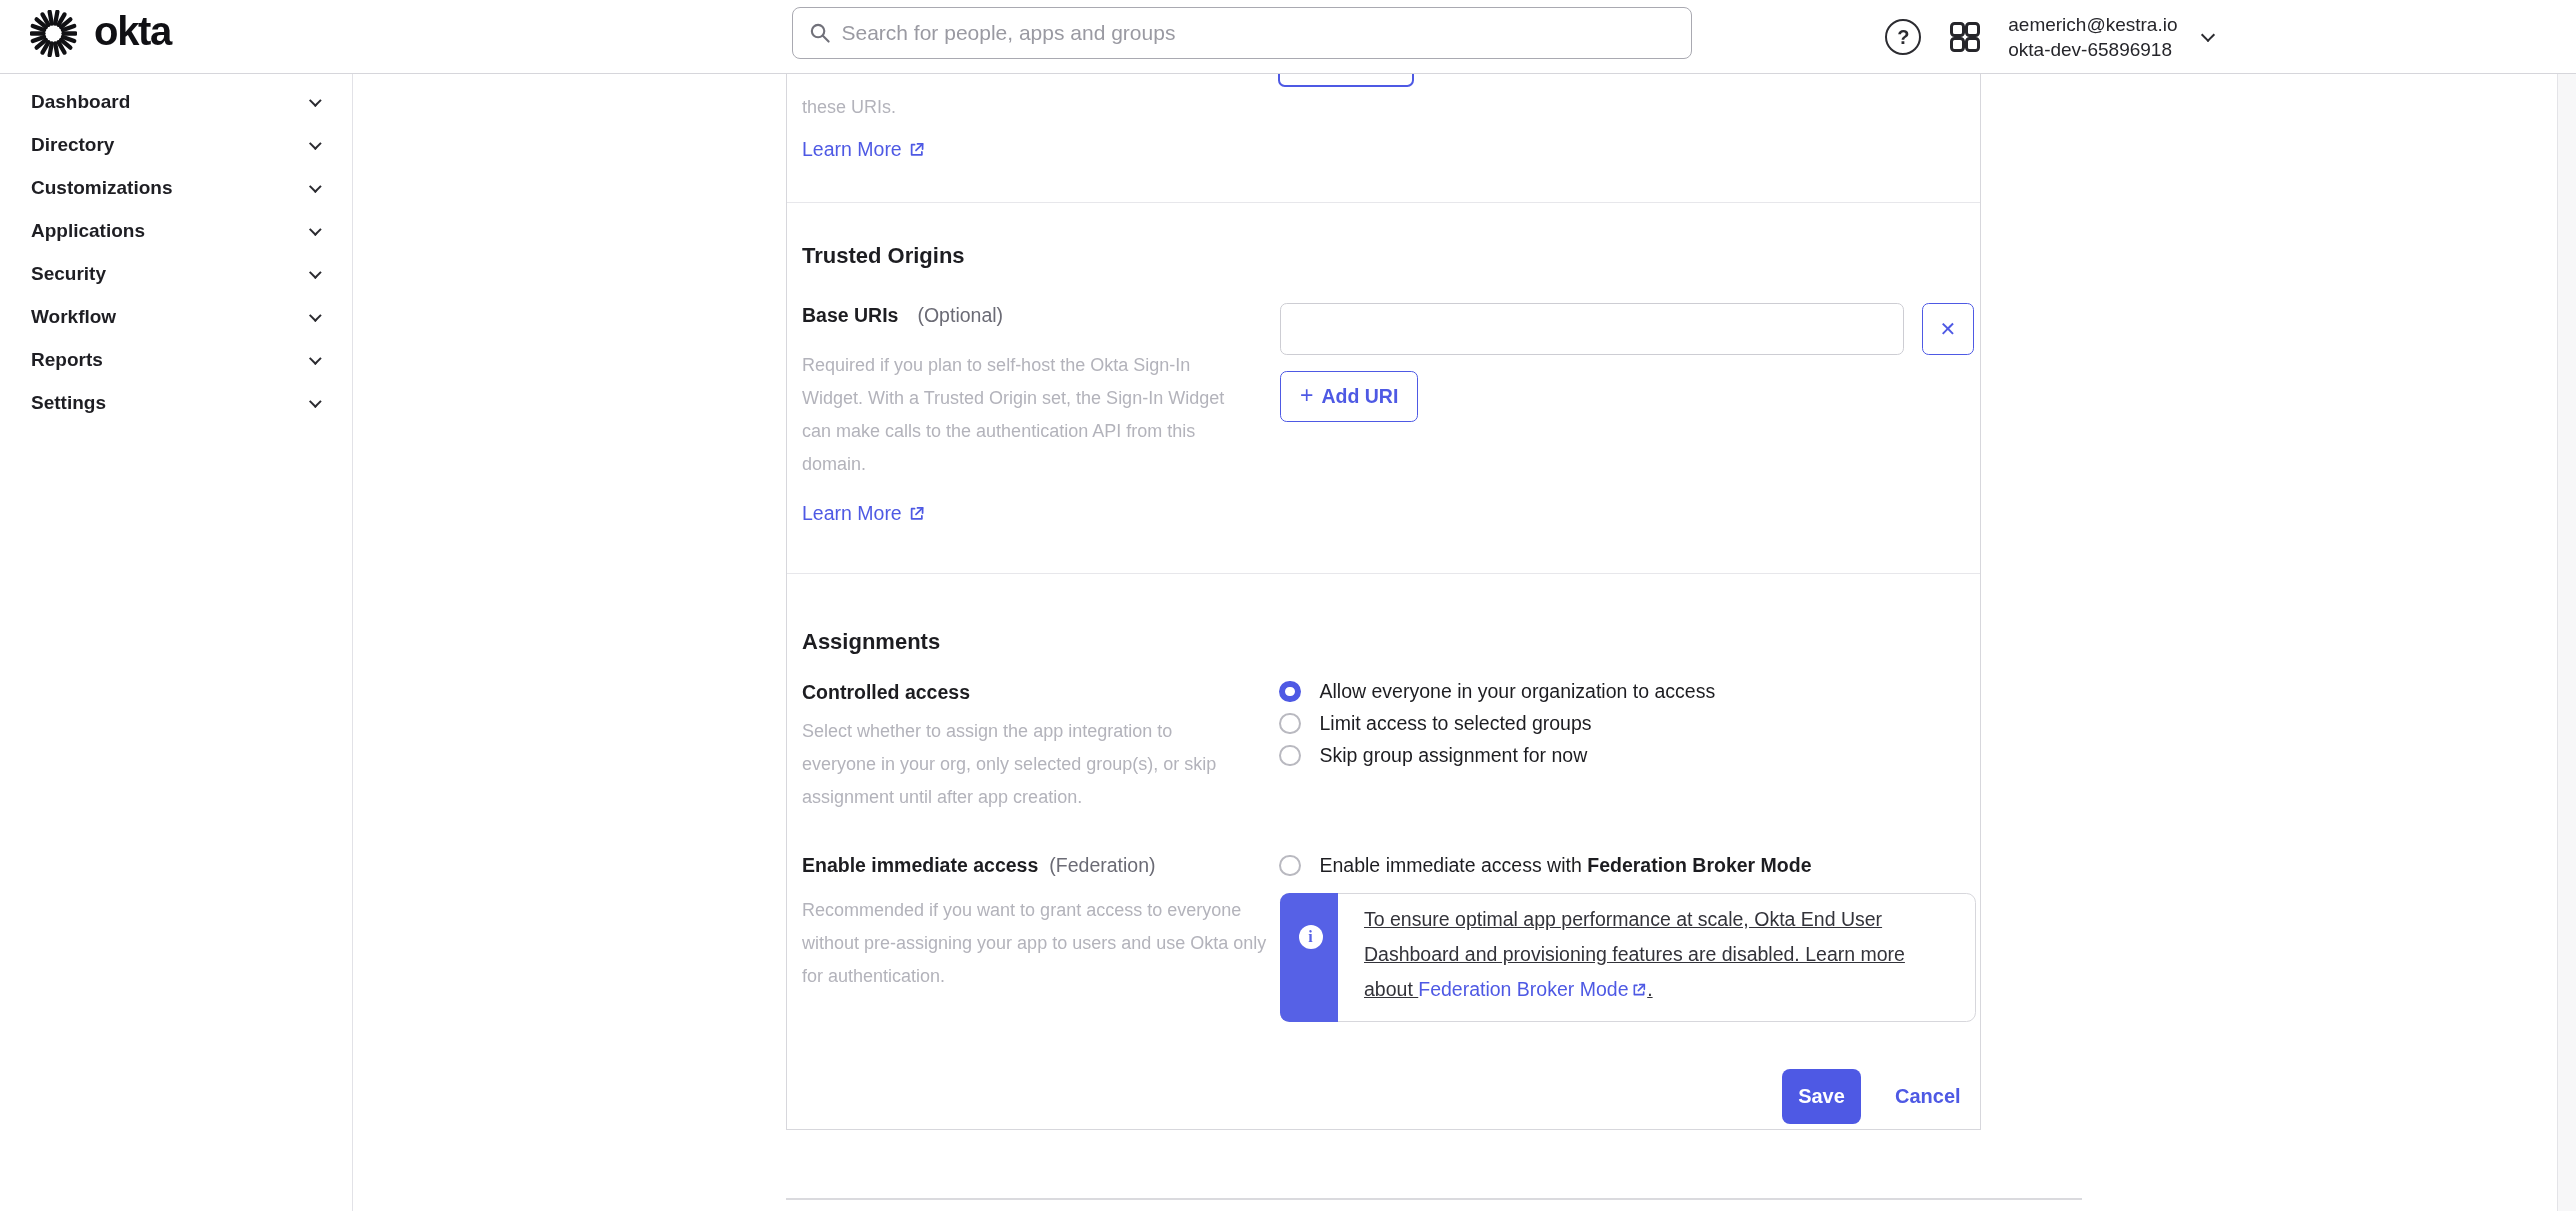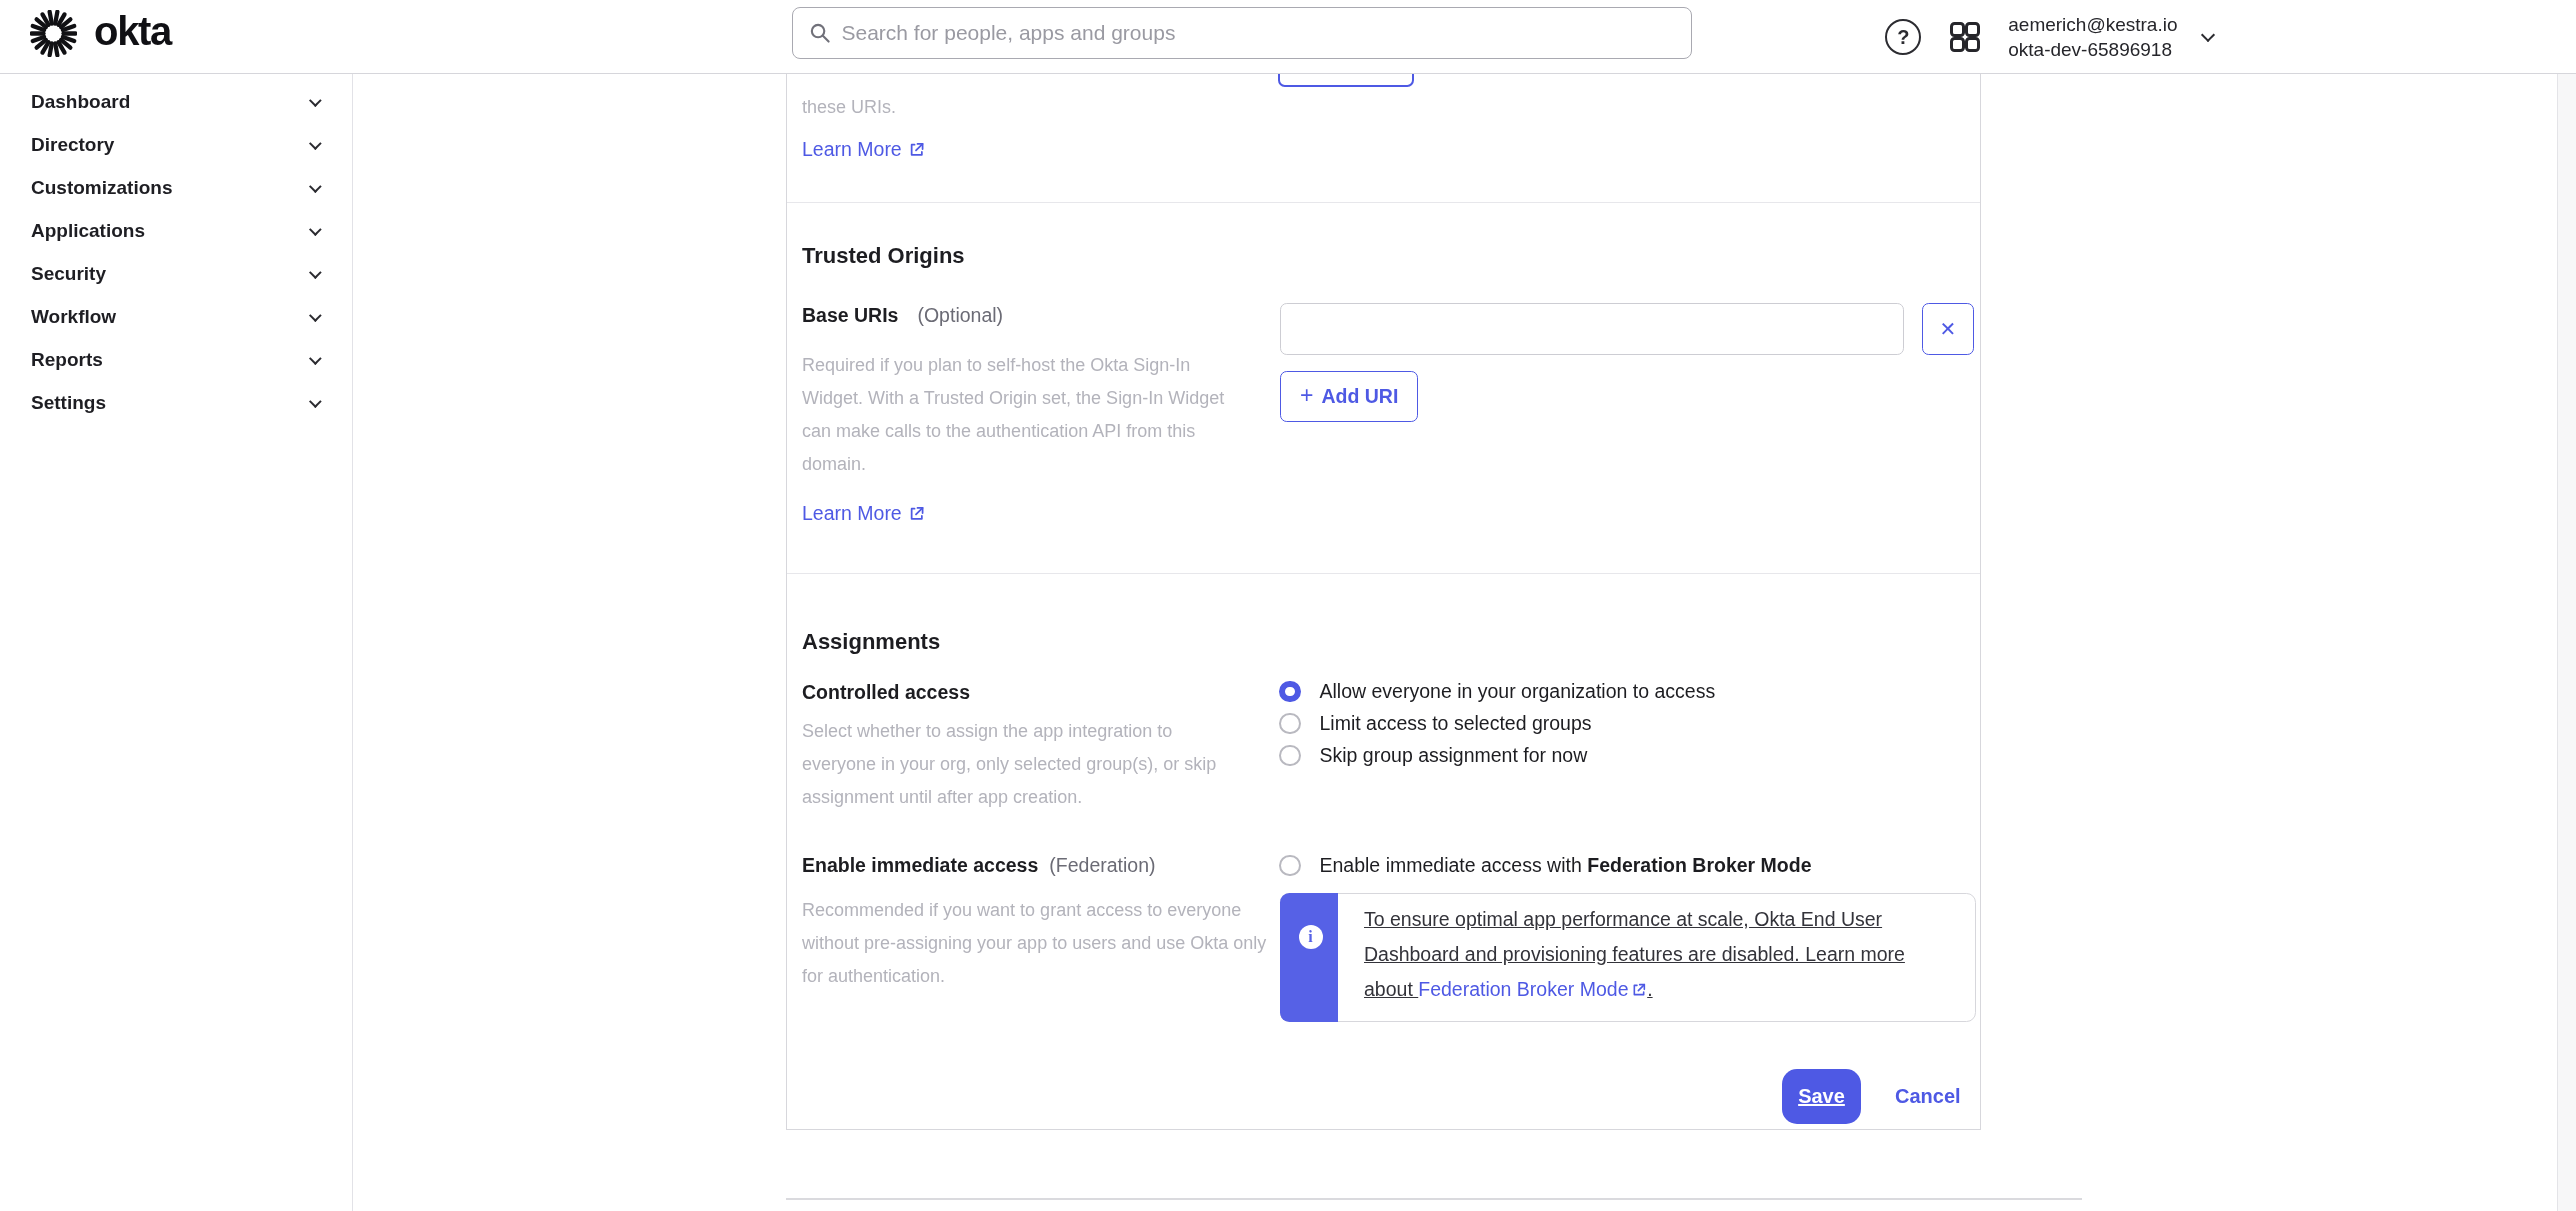--- a/index.html
+++ b/index.html
@@ -76,22 +76,22 @@
   .info-stripe { position:absolute; left:-1.3px; top:-1.3px; bottom:-1.3px; width:58px;
     background:#5661e6; border-radius:9.4px 0 0 9.4px; }
   .info-icon { position:absolute; left:17.5px; top:31px; width:24px; height:24px; border-radius:50%;
     background:#fff; color:#5661e6; font-weight:700; font-size:16px;
     display:flex; align-items:center; justify-content:center; font-family:"Liberation Serif","DejaVu Serif",serif; }
   .info-text { position:absolute; left:83px; top:8px; width:584px;
     font-size:19.5px; line-height:35px; color:#33333a;text-decoration:underline; }
   .info-text .link { font-size:19.5px; font-weight:400; gap:2.7px; }
 
   .save-btn { position:absolute; left:1782px; top:1069px; width:79px; height:55px;
-    background:#4e59e4; border:none; border-radius:15px; color:#fff;
-    font-size:20px; font-weight:700; cursor:pointer; font-family:inherit;text-decoration:underline; }
+    background:#4e59e4; border:none; border-radius:8px; color:#fff;
+    font-size:20px; font-weight:700; cursor:pointer; font-family:inherit; }
   .cancel-btn { position:absolute; left:1895px; top:1085px; color:#4e59e4;
     font-size:20px; font-weight:700; cursor:pointer; }
 
   .bottom-divider { position:absolute; left:786px; top:1198px; width:1296px; height:2px; background:#dadade; }
 
   svg { display:block; }
 </style>
 </head>
 <body>
 

